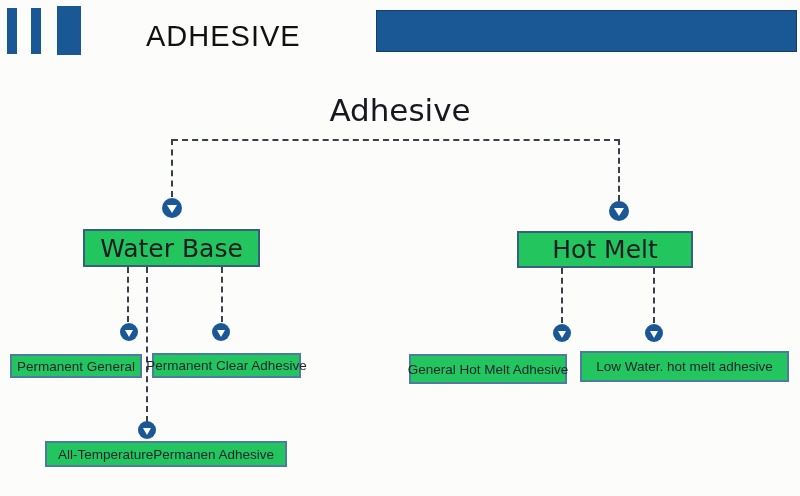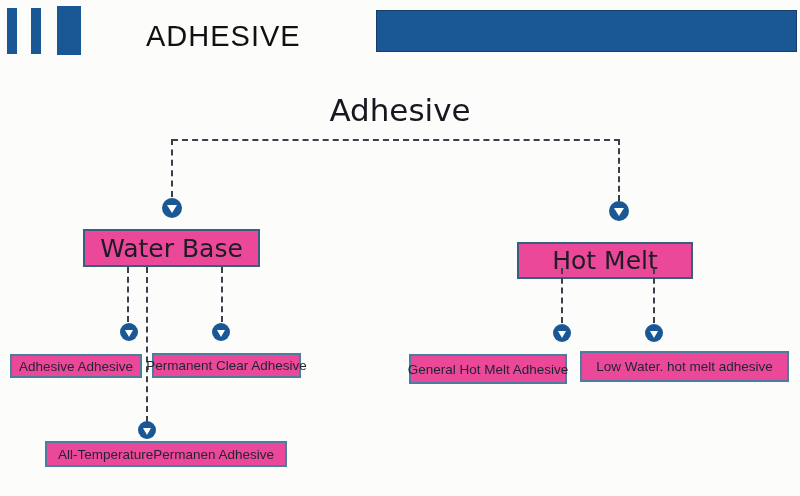--- a/index.html
+++ b/index.html
@@ -68,30 +68,30 @@
   .c-top-left  { left: 162px; top: 198px; }
   .c-top-right { left: 609px; top: 201px; }
   .c-wb-1 { left: 120px; top: 323px; }
   .c-wb-2 { left: 212px; top: 323px; }
   .c-wb-3 { left: 138px; top: 421px; }
   .c-hm-1 { left: 553px; top: 324px; }
   .c-hm-2 { left: 645px; top: 324px; }
 
   
   .node-box {
-    position: absolute; background: #ec4899;
+    position: absolute; background: #22c55e;
     display: flex; align-items: center; justify-content: center;
     white-space: nowrap;
   }
   .level1 {
     border: 2px solid #35607f;
     font-size: 25px; color: #1c1c24;
   }
   .b-waterbase { left: 83px;  top: 229px; width: 177px; height: 38px; }
-  .b-hotmelt   { left: 517px; top: 242px; width: 176px; height: 37px; }
+  .b-hotmelt   { left: 517px; top: 231px; width: 176px; height: 37px; }
   .level2 {
     border: 2px solid #4d7ca1;
     font-family: "Liberation Sans", sans-serif;
     font-size: 13.5px; color: #1d2430;
   }
   .b-permanent { left: 10px;  top: 354px; width: 132px; height: 24px; }
   .b-clear     { left: 152px; top: 353px; width: 149px; height: 25px; }
   .b-alltemp   { left: 45px;  top: 441px; width: 242px; height: 26px; }
   .b-general   { left: 401px; top: 354px; width: 158px; height: 30px; margin-left: 8px; }
   .b-lowtemp   { left: 580px; top: 351px; width: 209px; height: 31px; }
@@ -142,21 +142,21 @@
   <div class="vline l-hm-a"></div>
   <div class="vline l-hm-b"></div>
   <div class="arrow-circle small c-hm-1">
       <span class="tri"></span>
     </div>
   <div class="arrow-circle small c-hm-2">
       <span class="tri"></span>
     </div>
 
   <div class="node-box level2 b-permanent">
-    <span>Adhesive Adhesive</span>
+    <span>Permanent General</span>
   </div>
   <div class="node-box level2 b-clear">
     <span>Permanent Clear Adhesive</span>
   </div>
   <div class="node-box level2 b-alltemp">
     <span>All-TemperaturePermanen Adhesive</span>
   </div>
   <div class="node-box level2 b-general">
     <span>General Hot Melt Adhesive</span>
   </div>

